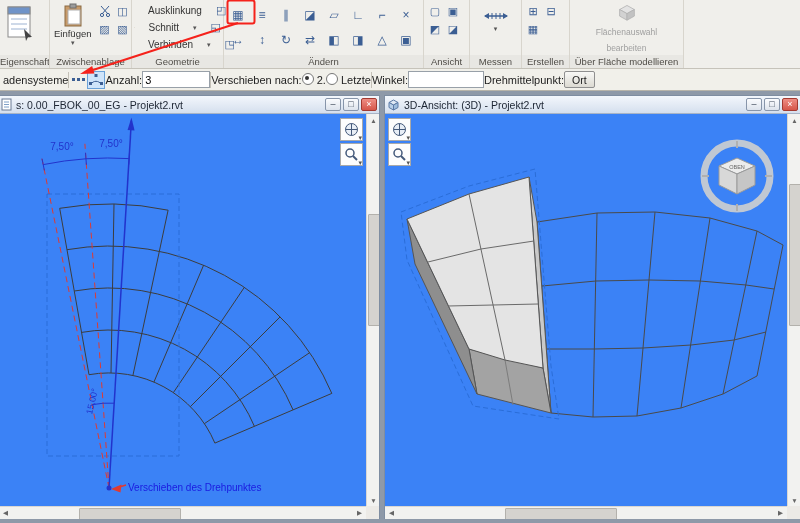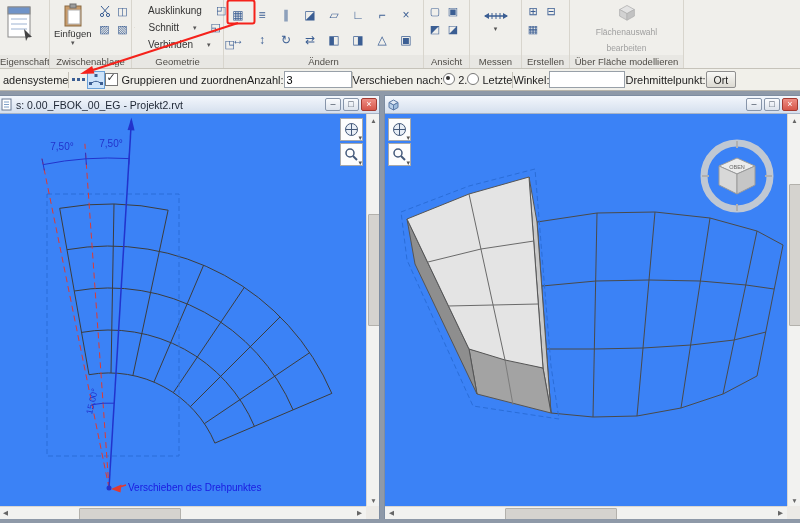--- a/index.html
+++ b/index.html
@@ -273,24 +273,20 @@
       </svg>
     </button>
     <button class="opt-toggle pressed">
       <svg width="14" height="13" viewBox="0 0 14 13">
         <path d="M 2 11 A 6 6 0 0 1 12 11" fill="none" stroke="#3b5e93"></path>
         <rect x="0" y="9" width="3" height="3" fill="#3b5e93"></rect>
           <rect x="5.5" y="1" width="3" height="3" fill="#3b5e93"></rect>
           <rect x="11" y="9" width="3" height="3" fill="#3b5e93"></rect>
       </svg>
     </button>
-    <span>
-      <span class="cb checked"></span>
-      <span>Gruppieren und zuordnen</span>
-    </span>
     <span>Anzahl:</span>
     <input class="obar" style="width: 62px;" value="3">
     <div class="vsep"></div>
     <span>Verschieben nach:</span>
     <span>
       <span class="radio sel"></span>
       <span>2.</span>
     </span>
     <span>
       <span class="radio"></span>
@@ -400,20 +396,21 @@
       </div>
     </div>
 
     <div class="win" style="left:384px;top:4px;width:417px;height:424px">
       <div class="win-title">
         <svg width="13" height="13" viewBox="0 0 13 13">
           <polygon points="2,4.5 6.5,2 11,4.5 6.5,7" fill="#dfe9f5" stroke="#5b7aa6"></polygon>
             <polygon points="2,4.5 6.5,7 6.5,12 2,9.5" fill="#b8cfe8" stroke="#5b7aa6"></polygon>
             <polygon points="6.5,7 11,4.5 11,9.5 6.5,12" fill="#9dbcdd" stroke="#5b7aa6"></polygon>
         </svg>
+        <span>3D-Ansicht: (3D) - Projekt2.rvt</span>
         <span class="win-ctrls">
           <button class="wbtn">–</button>
           <button class="wbtn">□</button>
           <button class="wbtn close">×</button>
         </span>
       </div>
       <div class="win-body">
 
         <svg width="402" height="394" viewBox="0 0 402 394">
 

